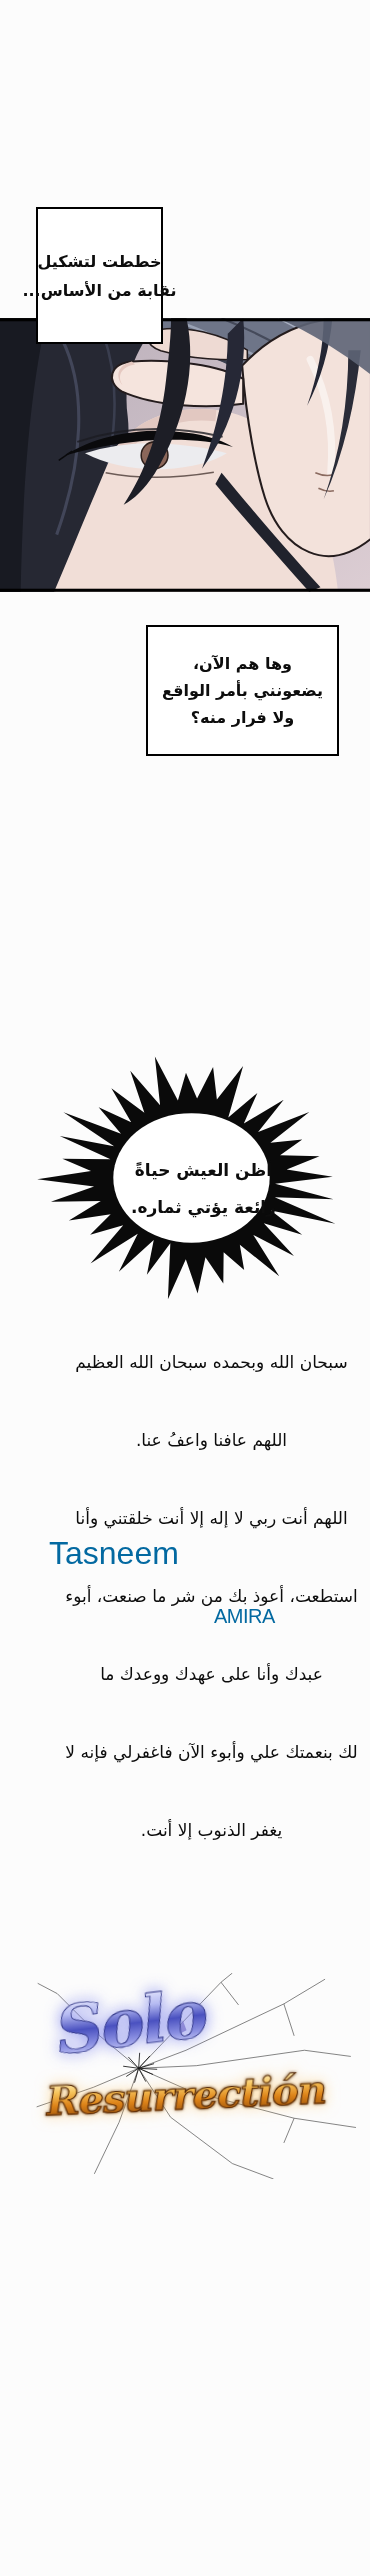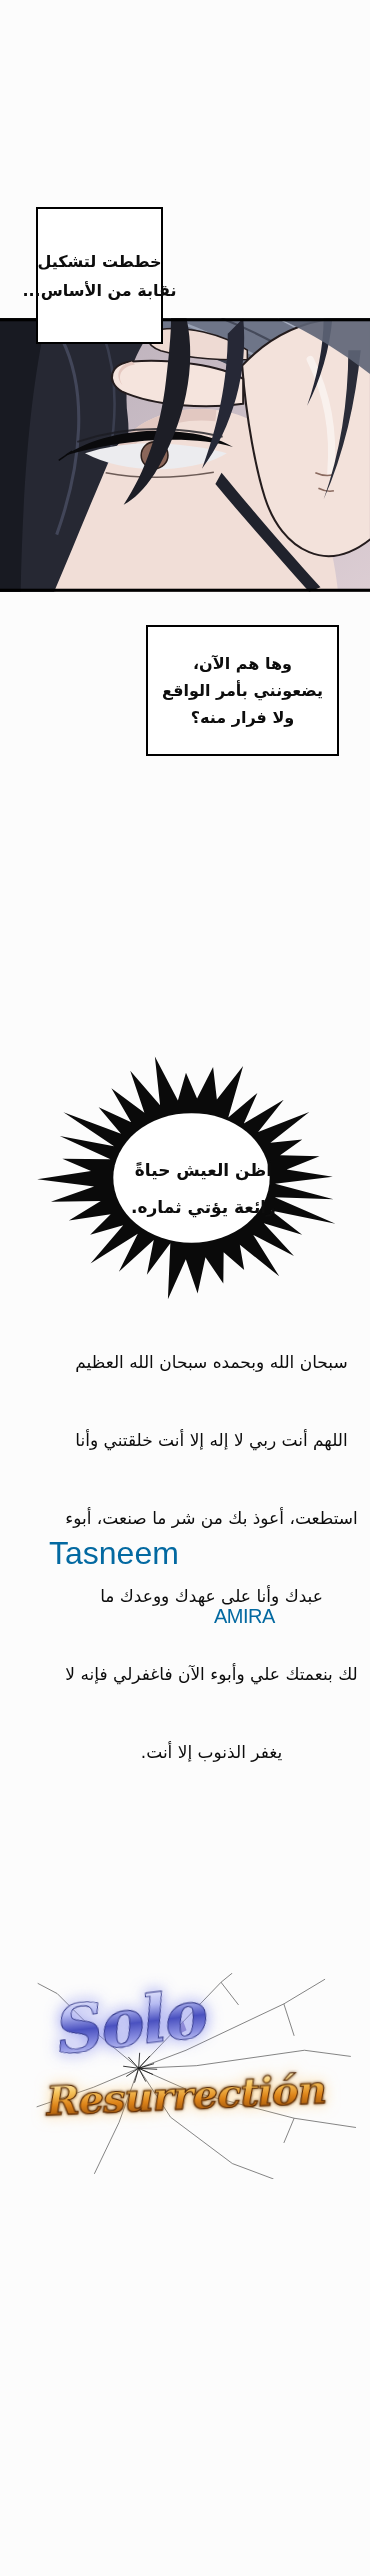--- a/index.html
+++ b/index.html
@@ -141,20 +141,21 @@
     <ellipse cx="310" cy="262" rx="152" ry="126" fill="#ffffff"></ellipse>
   </svg>
   <div class="burst-text">
     <div class="ar-line">أظن العيش حياةً</div>
     <div class="ar-line">رائعة يؤتي ثماره.</div>
   </div>
 </div>
 
 <div id="dua" class="abs">
   <div class="dua-line">سبحان الله وبحمده سبحان الله العظيم</div>
+  <div class="dua-line">اللهم عافنا واعفُ عنا.</div>
   <div class="dua-line">اللهم أنت ربي لا إله إلا أنت خلقتني وأنا</div>
   <div class="dua-line">استطعت، أعوذ بك من شر ما صنعت، أبوء</div>
   <div class="dua-line">عبدك وأنا على عهدك ووعدك ما</div>
   <div class="dua-line">لك بنعمتك علي وأبوء الآن فاغفرلي فإنه لا</div>
   <div class="dua-line">يغفر الذنوب إلا أنت.</div>
 </div>
 
 <div id="credit-1" class="credit">Tasneem</div>
 <div id="credit-2" class="credit">AMIRA</div>
 

